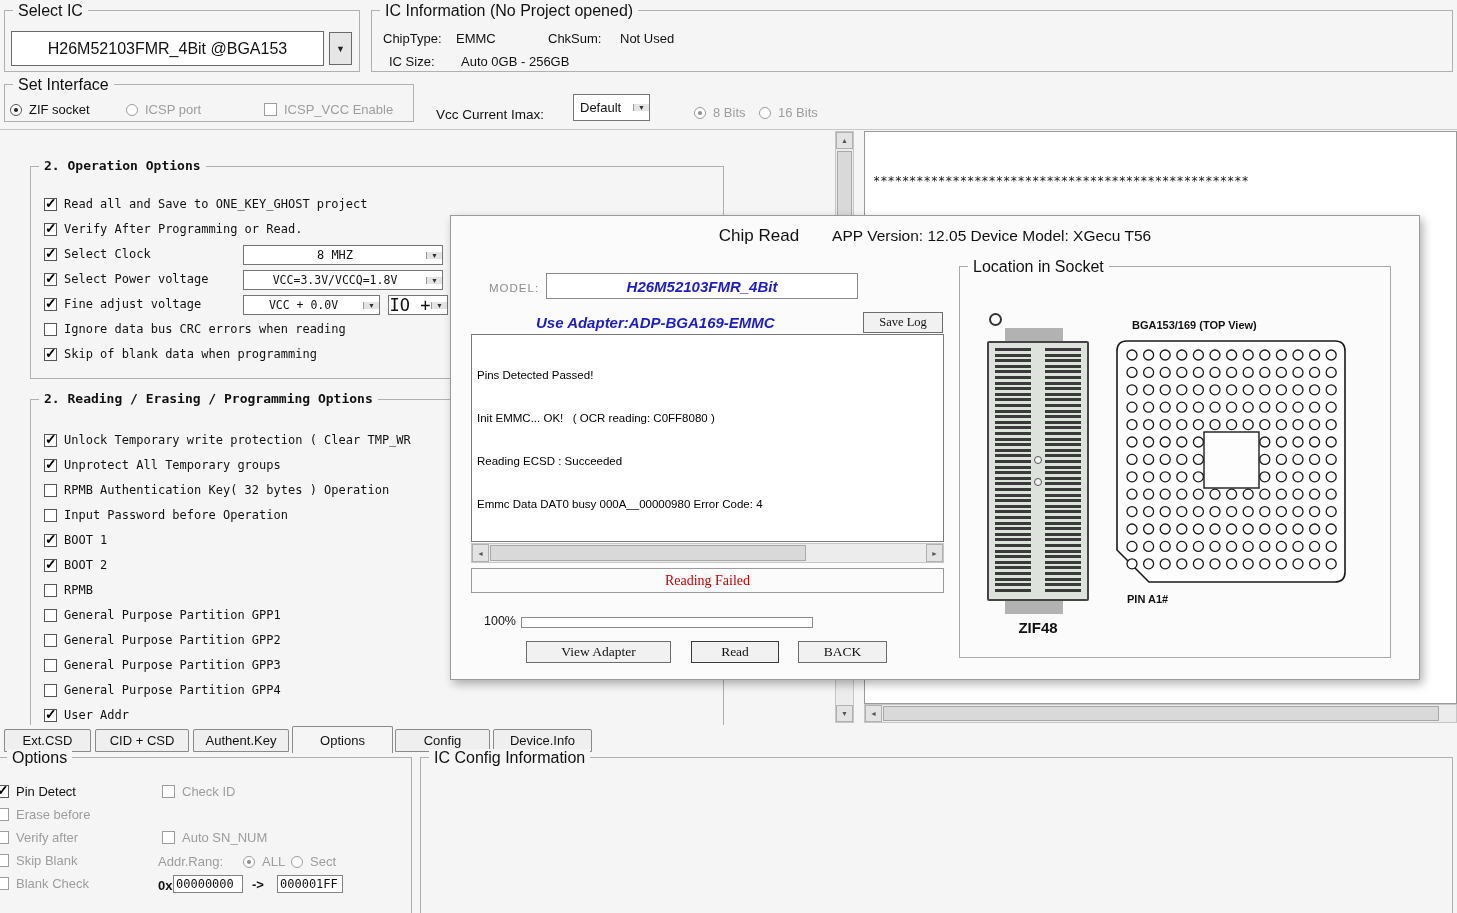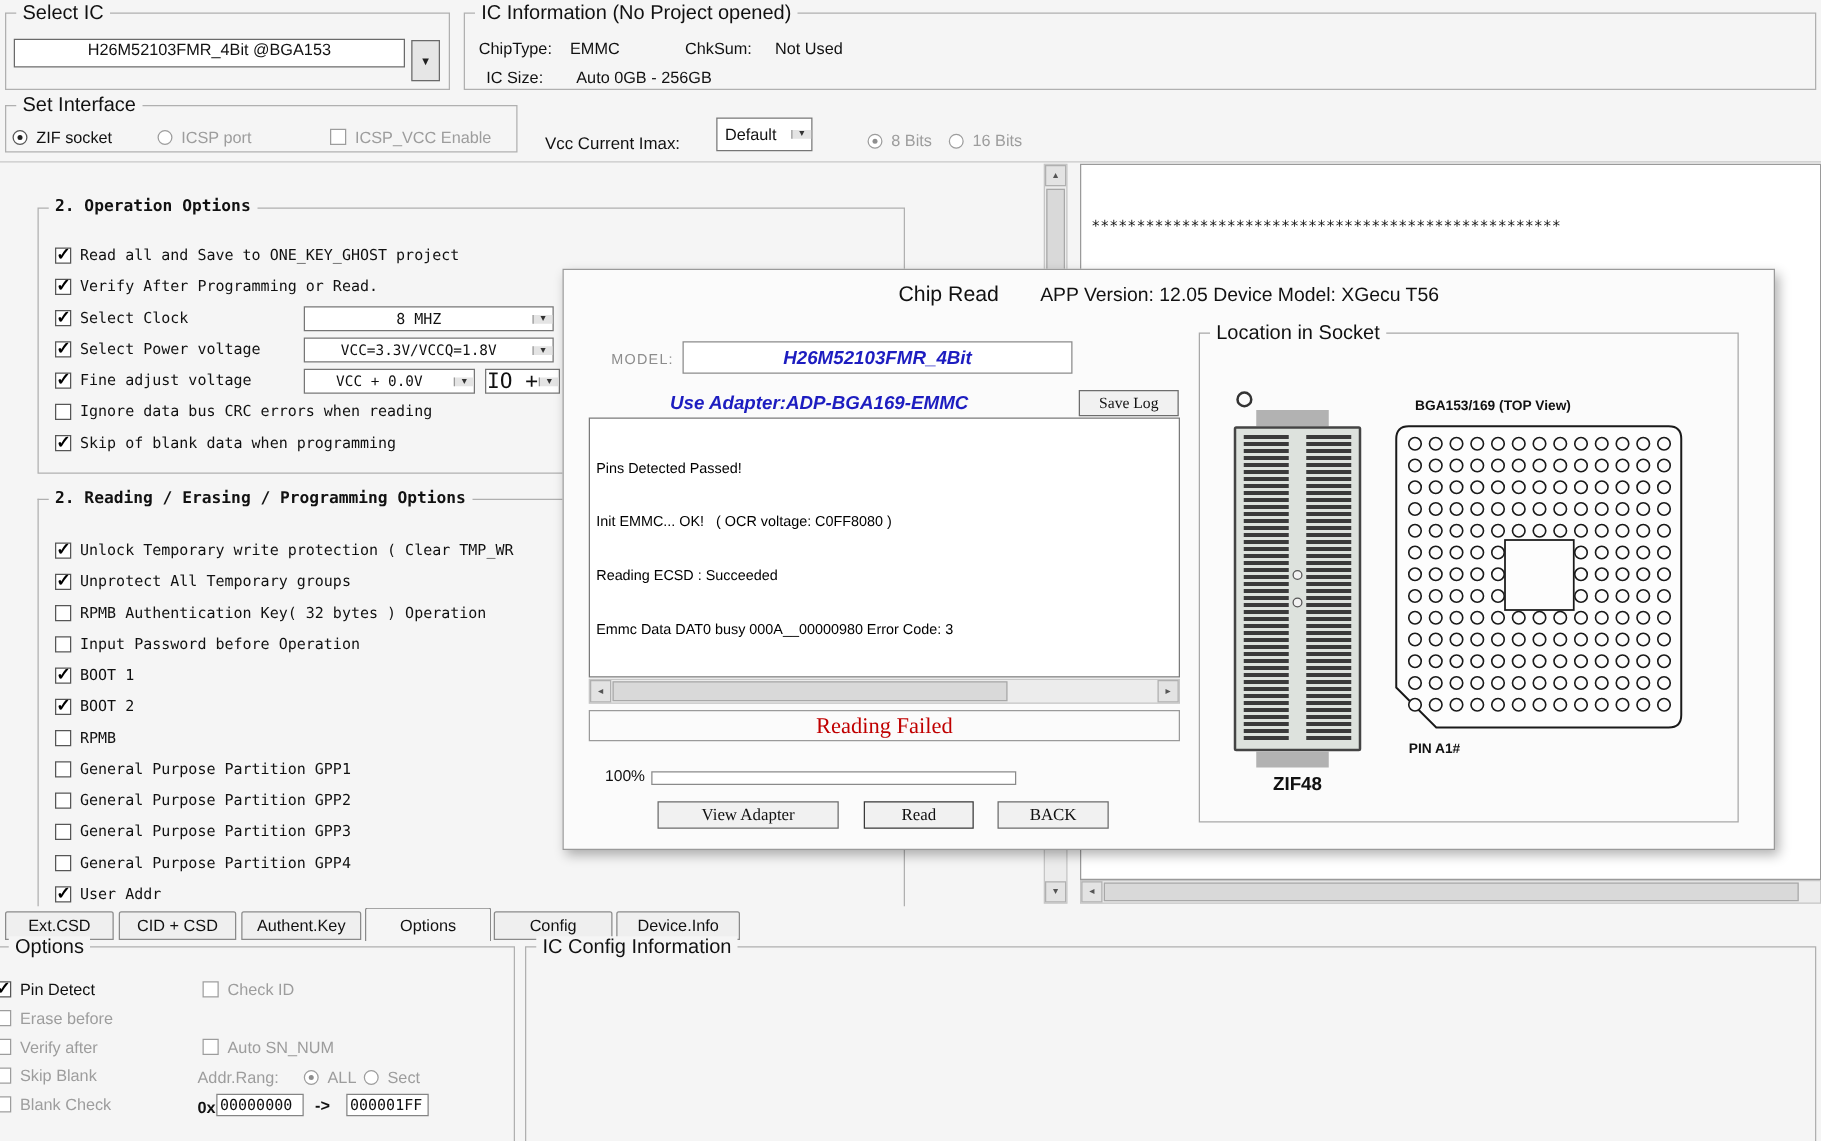--- a/index.html
+++ b/index.html
@@ -44,21 +44,21 @@
   #bga-grid circle{fill:#fdfdfd;stroke:#1a1a1a;stroke-width:1.3}
 </style>
 </head>
 <body>
 
 <div id="screen">
 
   <div class="grp" style="left:4px;top:10px;width:356px;height:62px">
     <span class="legend">Select IC</span>
   </div>
-  <div class="abs" style="left:11px;top:31px;width:313px;height:23px;background:#fff;border:1px solid #6a6a6a;display:flex;justify-content:center;font-size:13px">
+  <div class="abs" style="left:11px;top:31px;width:313px;height:35px;background:#fff;border:1px solid #6a6a6a;display:flex;align-items:center;justify-content:center;font-size:16px">
     <span>H26M52103FMR_4Bit @BGA153</span>
   </div>
   <div class="abs" style="left:329px;top:32px;width:23px;height:33px;background:#e6e6e6;border:1px solid #6a6a6a;display:flex;align-items:center;justify-content:center;font-size:9px;color:#222">
     <span>▼</span>
   </div>
 
   <div class="grp" style="left:371px;top:10px;width:1082px;height:62px">
     <span class="legend">IC Information (No Project opened)</span>
   </div>
   <span class="abs" style="left:383px;top:31px">ChipType:</span>
@@ -300,39 +300,39 @@
     <div class="abs" style="left:95px;top:57px;width:312px;height:26px;background:#fff;border:1px solid #8a8a8a;display:flex;align-items:center;justify-content:center">
       <span class="blue-it" style="font-size:15px">H26M52103FMR_4Bit</span>
     </div>
     <span class="abs blue-it" style="left:85px;top:98px;font-size:15px">Use Adapter:ADP-BGA169-EMMC</span>
     <div class="btn" style="left:412px;top:96px;width:80px;height:21px;font-size:12.5px">
       <span>Save Log</span>
     </div>
 
     <div id="dlg-log">
       <div>Pins Detected Passed!</div>
-      <div>Init EMMC... OK!   ( OCR voltage: C0FF8080 )</div>
+      <div>Init EMMC... OK!   ( OCR reading: C0FF8080 )</div>
       <div>Reading ECSD : Succeeded</div>
-      <div>Emmc Data DAT0 busy 000A__00000980 Error Code: 3</div>
+      <div>Emmc Data DAT0 busy 000A__00000980 Error Code: 4</div>
       <div>Switch to USER AREA Error!</div>
       
     </div>
 
     <div class="sb" style="left:20px;top:327px;width:473px;height:20px">
       <div class="sbtn" style="left:0;top:0;width:17px;height:18px">
           <span>◄</span>
         </div>
       <div class="sthumb" style="left:18px;top:1px;width:316px;height:16px"></div>
       <div class="sbtn" style="right:0;top:0;width:17px;height:18px">
           <span>►</span>
         </div>
     </div>
 
     <div class="abs" style="left:20px;top:352px;width:473px;height:25px;border:1px solid #9a9a9a;display:flex;align-items:center;justify-content:center">
-      <span style="color:#c00000;font-family:'Liberation Serif',serif;font-size:18px">Reading Failed</span>
+      <span style="color:#c00000;font-family:'Liberation Serif',serif;font-size:14px">Reading Failed</span>
     </div>
 
     <span class="abs" style="left:33px;top:398px;font-size:12.5px">100%</span>
     <div class="abs" style="left:70px;top:401px;width:292px;height:11px;background:#fff;border:1px solid #8a8a8a"></div>
 
     <div class="btn" style="left:75px;top:425px;width:145px;height:22px">
       <span>View Adapter</span>
     </div>
     <div class="btn" style="left:240px;top:425px;width:88px;height:22px;border-color:#3a3a3a">
       <span>Read</span>

